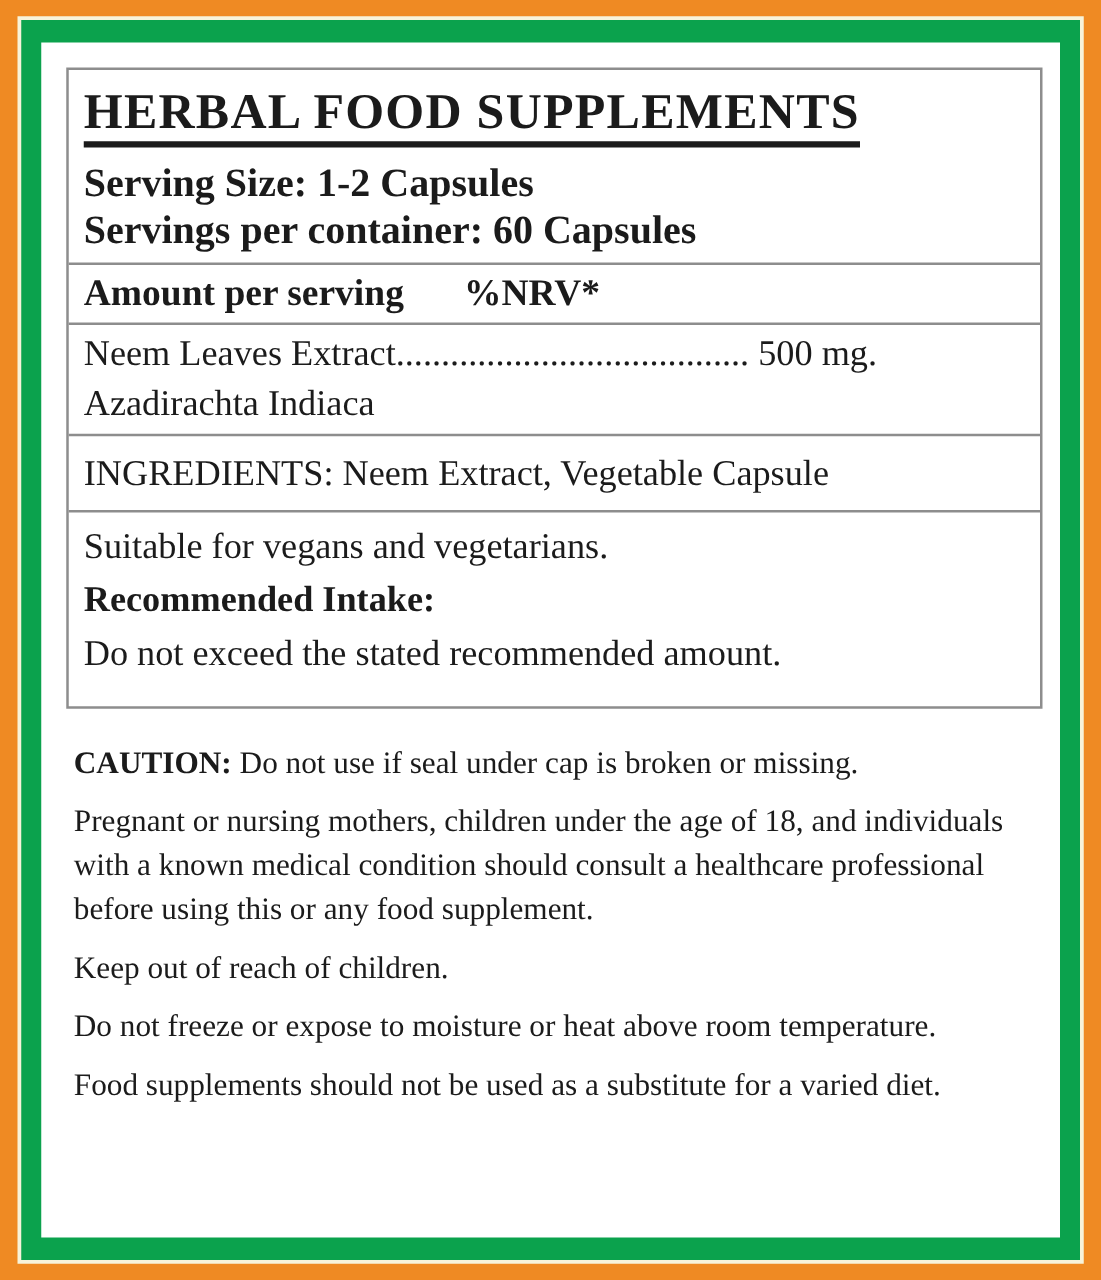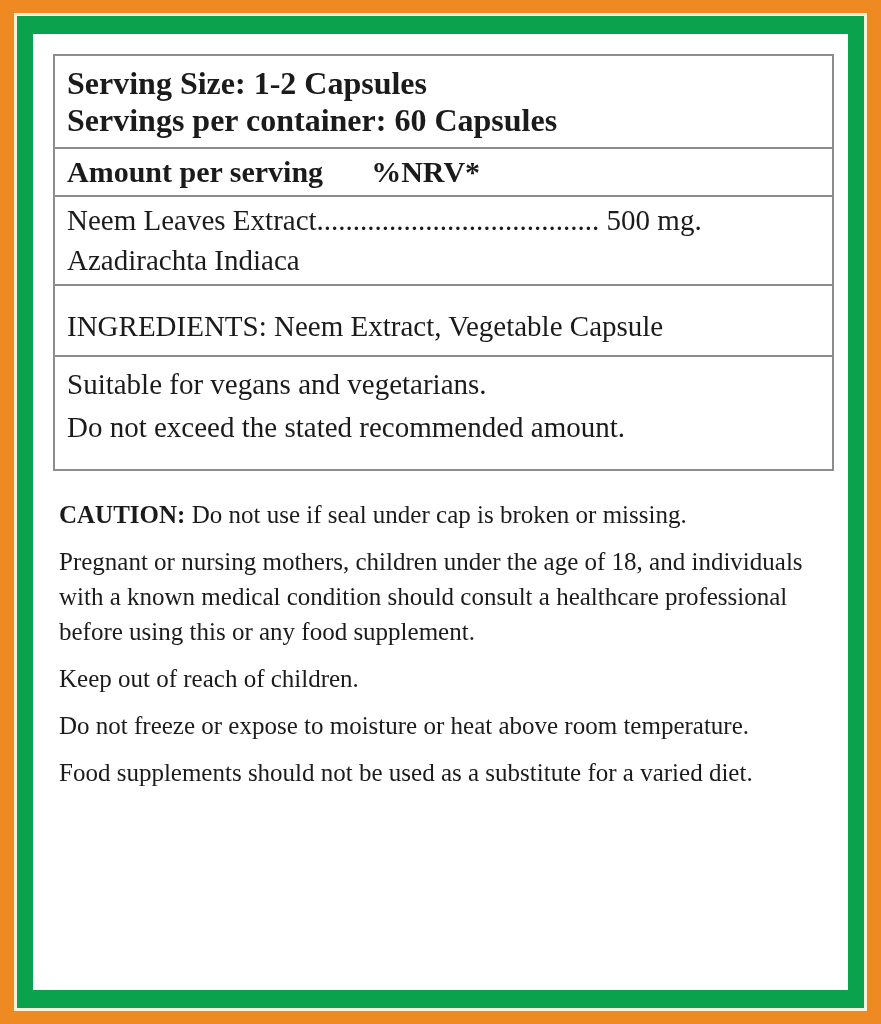--- a/index.html
+++ b/index.html
@@ -37,60 +37,62 @@
   .label-title .underline {
     border-bottom: 5px solid #1b1b1b; padding-bottom: 1px; display: inline-block;
   }
   .serving-line { font-size: 32px; font-weight: bold; line-height: 37px; white-space: nowrap; }
   .sec-amount { font-size: 30px; font-weight: bold; padding: 6px 12px; white-space: nowrap; }
   .nrv-gap { margin-left: 48px; }
   .sec-neem { padding: 3px 12px 4px; }
   .sec-neem .line { font-size: 29px; line-height: 40px; white-space: nowrap; }
   .sec-nrv { padding: 6px 12px 5px; }
   .sec-nrv .line { font-size: 29px; line-height: 44px; white-space: nowrap; }
-  .sec-ingredients { padding: 15px 12px 4px; }
+  .sec-ingredients { padding: 5px 12px 4px; }
   .sec-ingredients .line { font-size: 29px; line-height: 50px; white-space: nowrap; }
   .sec-usage { padding: 6px 12px 20px; }
   .sec-usage .line { font-size: 29px; line-height: 43px; white-space: nowrap; }
   .b { font-weight: bold; }
   .caution { padding: 14px 0 0 0; font-size: 25px; line-height: 35px; }
   .caution p { margin: 12px; }
   .caution p.nowrap { white-space: nowrap; }
 </style>
 </head>
 <body>
 
 <div class="frame-orange">
   <div class="frame-cream">
     <div class="frame-green">
       <div class="page">
 
         <div class="facts-box">
 
           <div class="sec sec-header">
+            <h1 class="label-title"><span class="underline">HERBAL FOOD SUPPLEMENTS</span></h1>
             <div class="serving-line">Serving Size: 1-2 Capsules</div>
             <div class="serving-line">Servings per container: 60 Capsules</div>
           </div>
 
           <div class="sec sec-amount">
             <span>Amount per serving</span><span class="nrv-gap">%NRV*</span>
           </div>
 
           <div class="sec sec-neem">
             <div class="line">Neem Leaves Extract....................................... 500 mg.</div>
             <div class="line">Azadirachta Indiaca</div>
           </div>
 
 
           <div class="sec sec-ingredients">
             <div class="line">INGREDIENTS: Neem Extract, Vegetable Capsule</div>
           </div>
 
           <div class="sec sec-usage">
             <div class="line">Suitable for vegans and vegetarians.</div>
+            <div class="line b">Recommended Intake:</div>
             <div class="line">Do not exceed the stated recommended amount.</div>
           </div>
 
         </div>
 
         <div class="caution">
           <p class="nowrap"><span class="b">CAUTION:</span><span> Do not use if seal under cap is broken or missing.</span></p>
           <p>Pregnant or nursing mothers, children under the age of 18, and individuals with a known medical condition should consult a healthcare professional before using this or any food supplement.</p>
           <p class="nowrap">Keep out of reach of children.</p>
           <p class="nowrap">Do not freeze or expose to moisture or heat above room temperature.</p>

